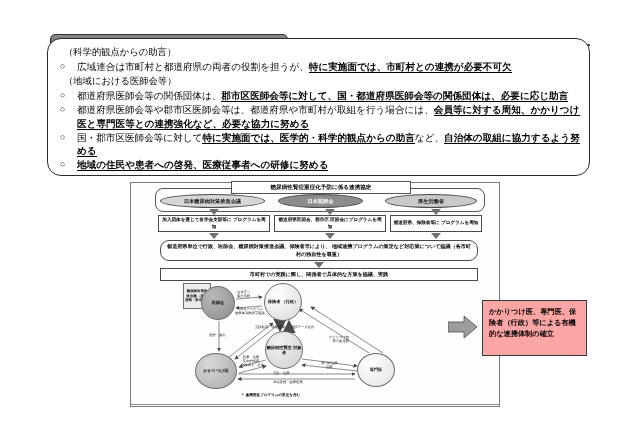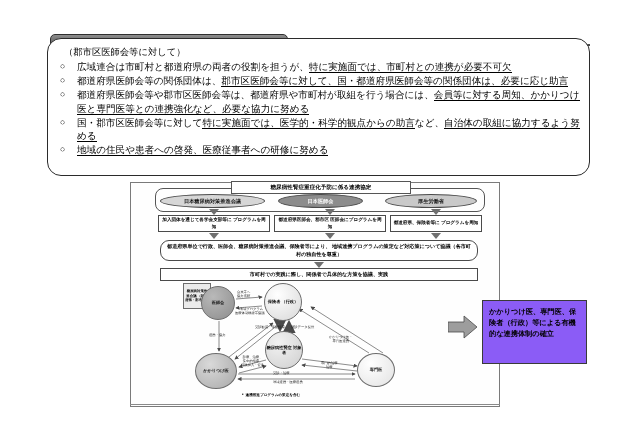--- a/index.html
+++ b/index.html
@@ -89,21 +89,21 @@
     width: 17px;
     text-align: left;
     padding-left: 4px;
     font-size: 8.6px;
     line-height: 13.2px;
   }
   .bullet-text {
     flex: 1 1 auto;
   }
   .bullet-text b {
-    font-weight: normal;
+    font-weight: bold;
     border-bottom: 1px solid #000;
   }
 
   
   .diagram-frame {
     position: absolute;
     left: 130px; top: 182px;
     width: 370px; height: 225px;
     border: 1px solid #7a7a7a;
     box-sizing: border-box;
@@ -265,24 +265,24 @@
 
   
   .big-arrow {
     position: absolute;
     left: 448px; top: 315px;
     width: 30px; height: 24px;
   }
   .callout {
     position: absolute;
     left: 482px; top: 300px;
-    width: 105px; height: 64px;
+    width: 105px; height: 56px;
     border: 1px solid #3a3a3a;
     box-sizing: border-box;
-    background: #8b5cf6;
+    background: #fca5a5;
     font-size: 7.2px;
     line-height: 11px;
     padding: 5px 6px;
     font-weight: bold;
   }
 
   .bottom-rule {
     position: absolute;
     left: 130px; top: 404px;
     width: 370px; height: 1px;
@@ -296,26 +296,27 @@
 
   <div class="title-wrap">
     <div class="title-rule"></div>
     <div class="title-chip">３．関係者の役割（続き）</div>
   </div>
 
   <div class="body-card"></div>
 
   <div class="text-block">
 
-    <div class="grp-head">（郡市区医師会等に対して）</div>
+    <div class="grp-head">（科学的観点からの助言）</div>
     <div class="bullet-row">
       <span class="bullet-mark">○</span>
       <span class="bullet-text"><span>広域連合は市町村と都道府県の両者の役割を担うが、</span><b>特に実施面では、市町村との連携が必要不可欠</b></span>
     </div>
 
+    <div class="grp-head">（地域における医師会等）</div>
     <div class="bullet-row">
       <span class="bullet-mark">○</span>
       <span class="bullet-text"><span>都道府県医師会等の関係団体は、</span><b>郡市区医師会等に対して、国・都道府県医師会等の関係団体は、必要に応じ助言</b></span>
     </div>
     <div class="bullet-row">
       <span class="bullet-mark">○</span>
       <span class="bullet-text"><span>都道府県医師会等や郡市区医師会等は、都道府県や市町村が取組を行う場合には、</span><b>会員等に対する周知、かかりつけ医と専門医等との連携強化など、必要な協力に努める</b></span>
     </div>
 
     <div class="bullet-row">

